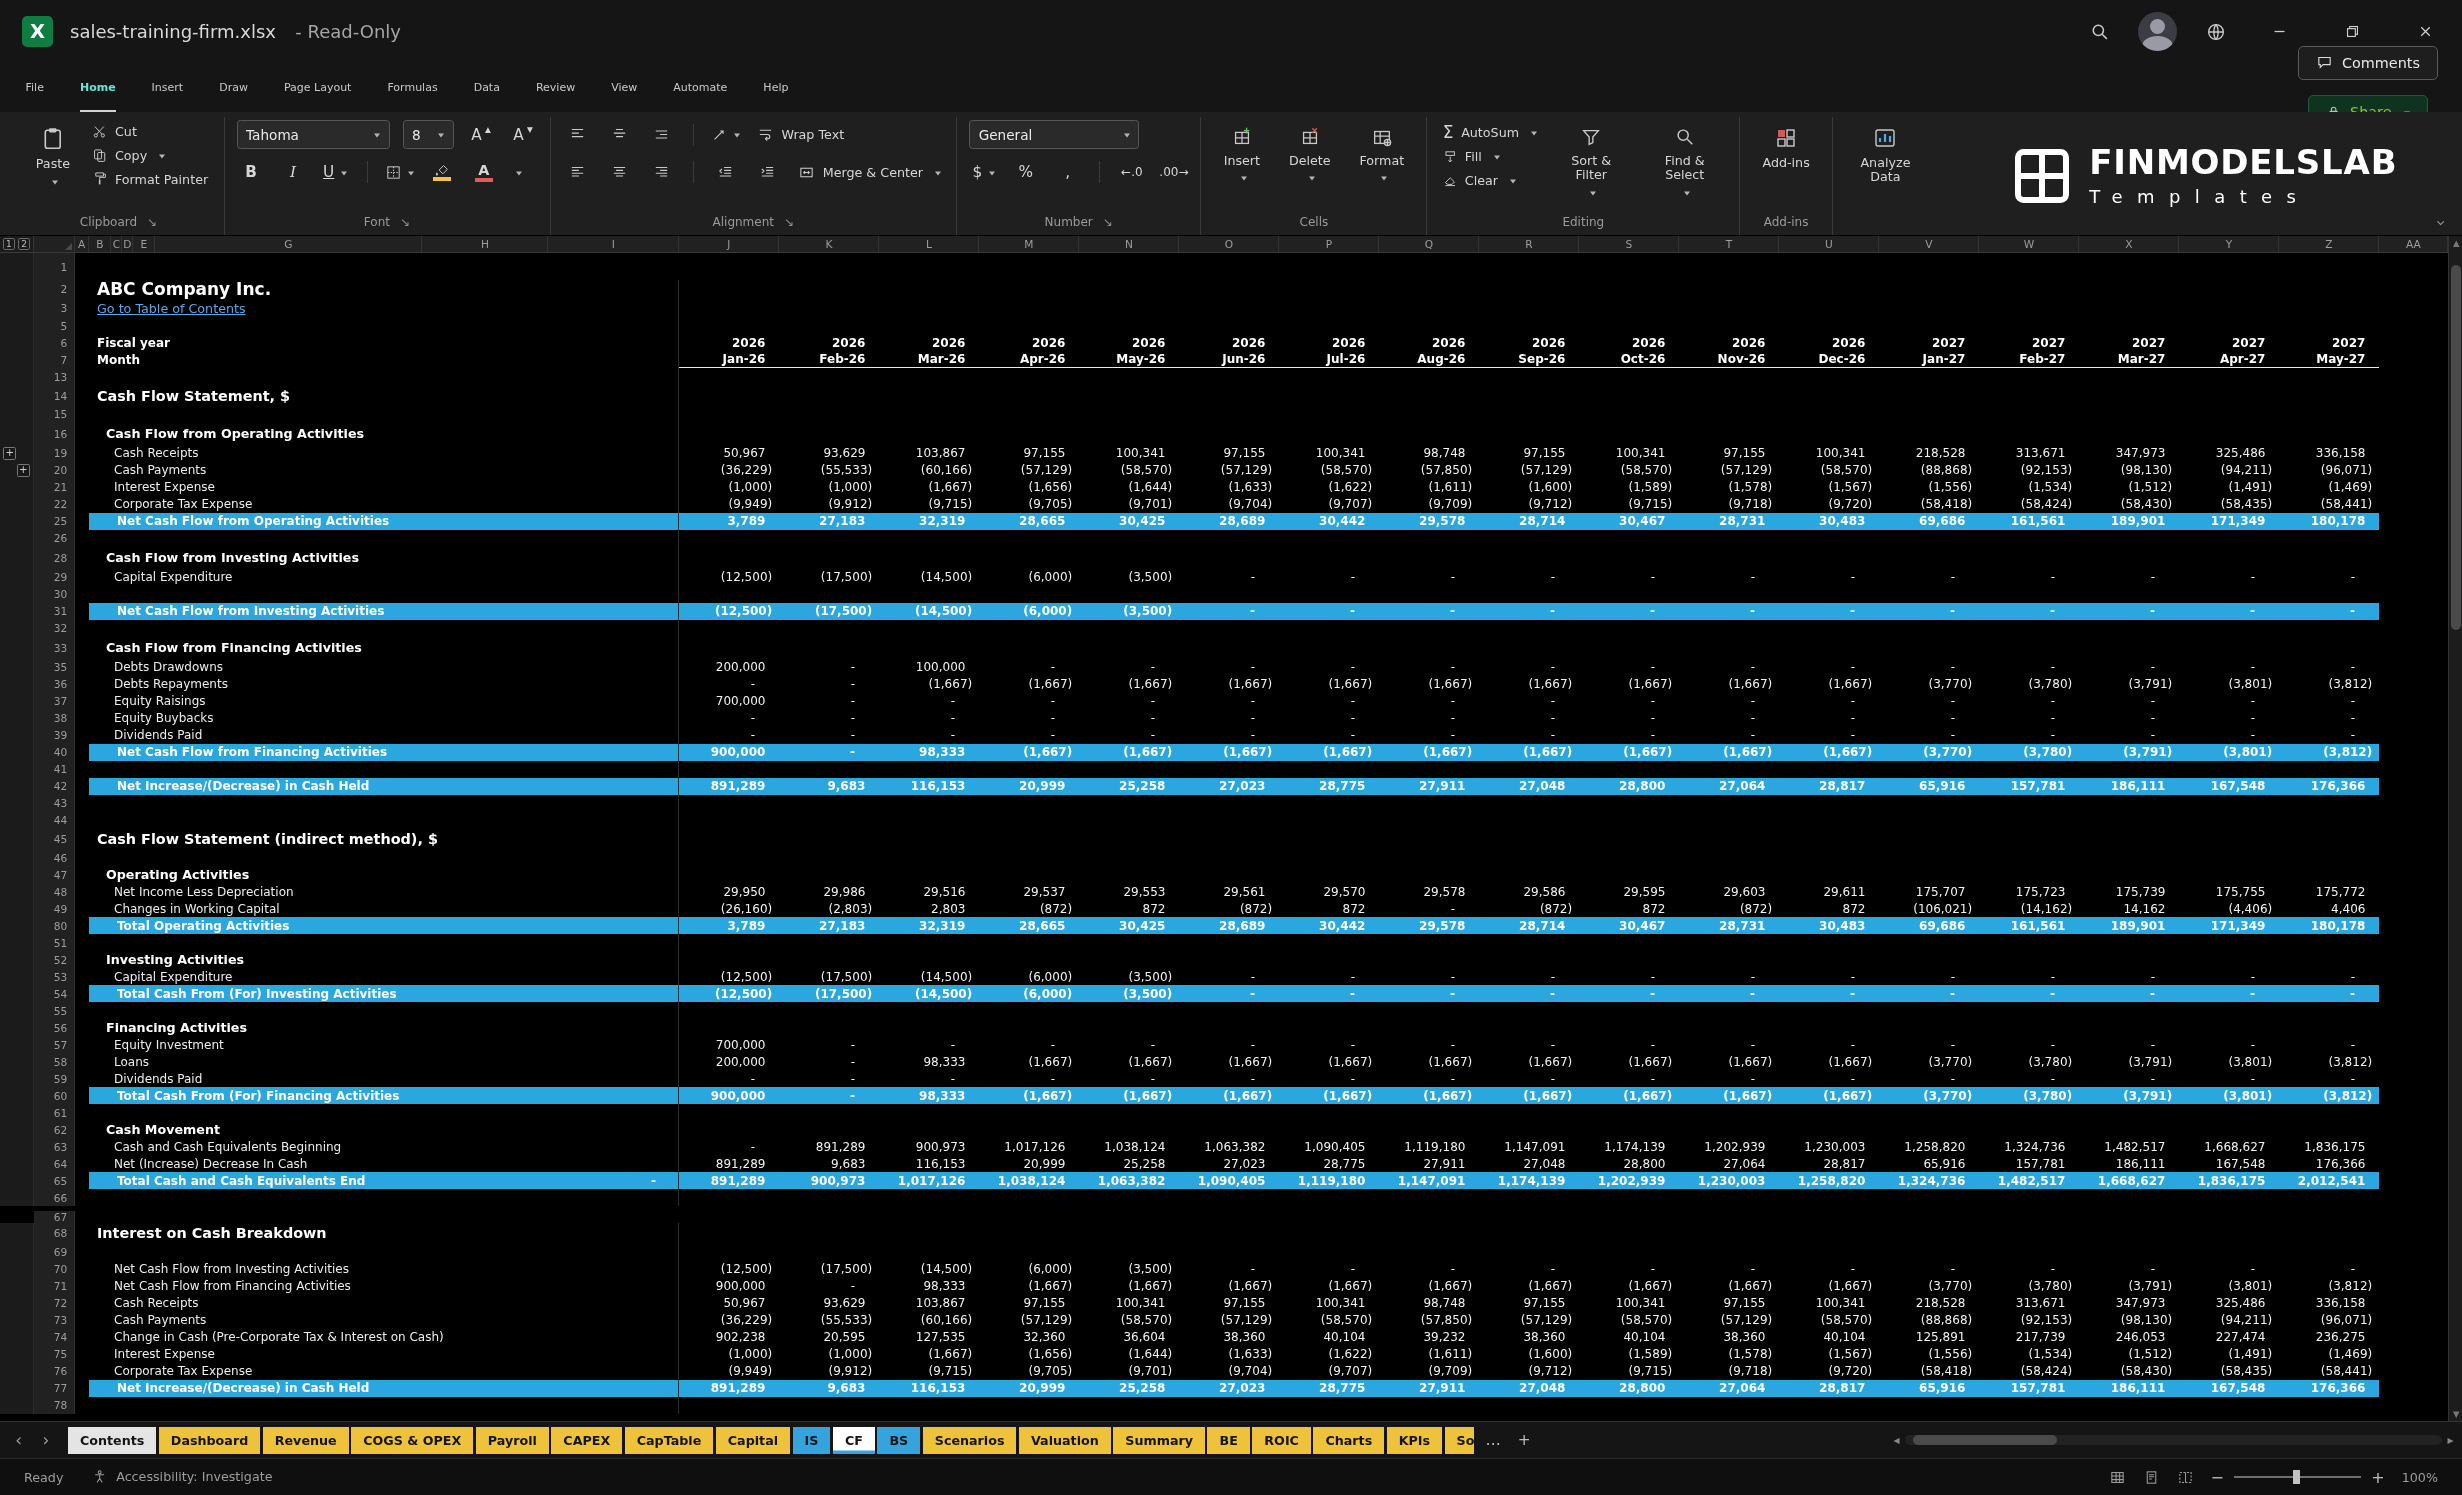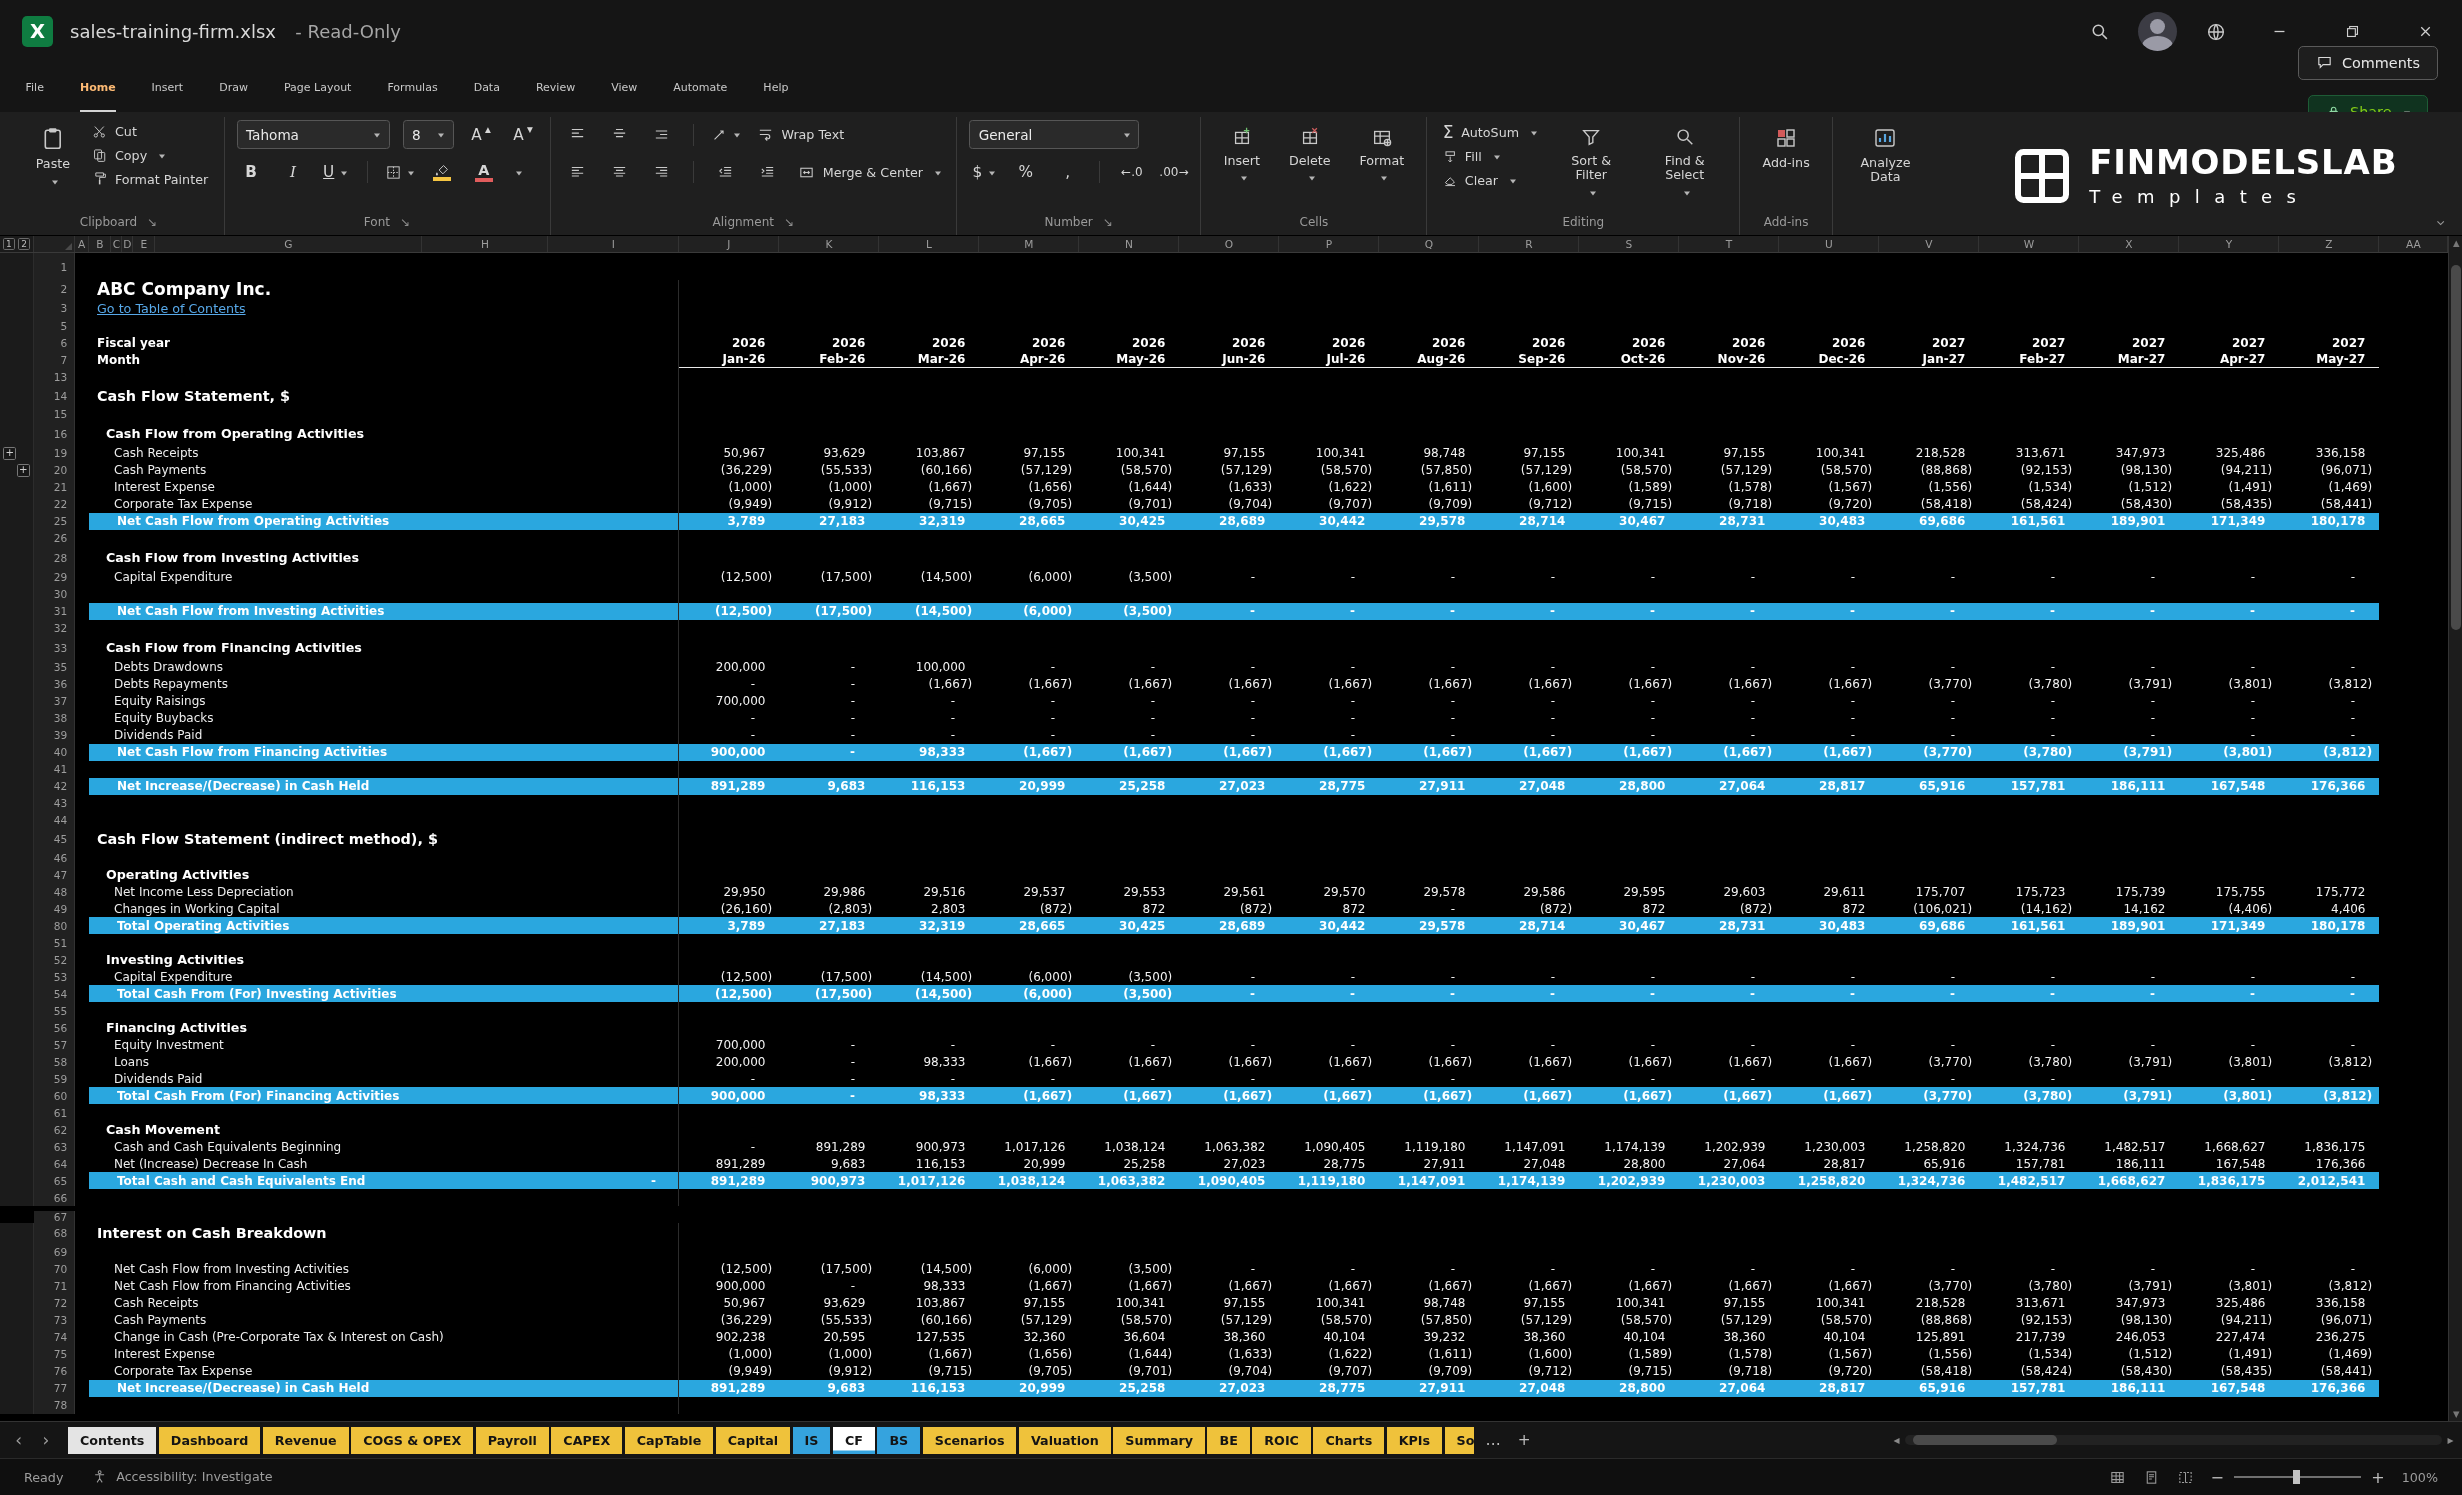--- a/index.html
+++ b/index.html
@@ -18,21 +18,21 @@
   .avatar { width:39px; height:39px; border-radius:50%; background:#3c3c44; position:relative; overflow:hidden; margin:0 12px; }
   .avatar::before { content:""; position:absolute; left:12px; top:6.8px; width:15.3px; height:15.3px; border-radius:50%; background:#9a9aa6; }
   .avatar::after { content:""; position:absolute; left:4.2px; top:24px; width:31px; height:20.4px; border-radius:50% 50% 0 0; background:#9a9aa6; }
   .winbtn { width:73px; height:63px; display:flex; align-items:center; justify-content:center; }
   svg.ic { display:block; }
 
   
   .menubar { height:49px; background:#151515; display:flex; align-items:center; justify-content:space-between; padding:0 24px 0 25.5px; flex:none; }
   .menu-items { display:flex; align-items:center; height:100%; gap:36px; }
   .menu-item { font-size:11px; color:#c9c9c9; height:100%; display:flex; align-items:center; border-bottom:2.5px solid transparent; padding-top:2.5px; }
-  .menu-item.active { color:#fdba74; font-weight:bold; border-bottom-color:#d4d4d4; }
+  .menu-item.active { color:#5eead4; font-weight:bold; border-bottom-color:#d4d4d4; }
   .menu-right { display:flex; align-items:center; gap:15.3px;flex-direction:column; }
   .pill { height:34px; border-radius:5.1px; display:flex; align-items:center; gap:8.5px; padding:0 17px; font-size:14.4px; }
   .pill.comments { border:0.8px solid #5a5a5a; color:#e8e8e8; background:#1e1e1e; }
   .pill.share { background:#10331f; border:0.8px solid #1e5c36; color:#84cc16; }
 
   
   .ribbon { height:124px; background:#1f1f1f; display:flex; align-items:stretch; padding:5.1px 13.6px 0 13.6px; border-bottom:0.8px solid #000; position:relative; flex:none; overflow:hidden; }
   .rgroup { display:flex; flex-direction:column; padding:0 12px; border-right:0.8px solid #3a3a3a; flex:none; }
   .rgroup-content { flex:1; display:flex; align-items:flex-start; gap:8.5px; padding-top:3.4px; }
   .rgroup-content.col { flex-direction:column; gap:8.5px; }

